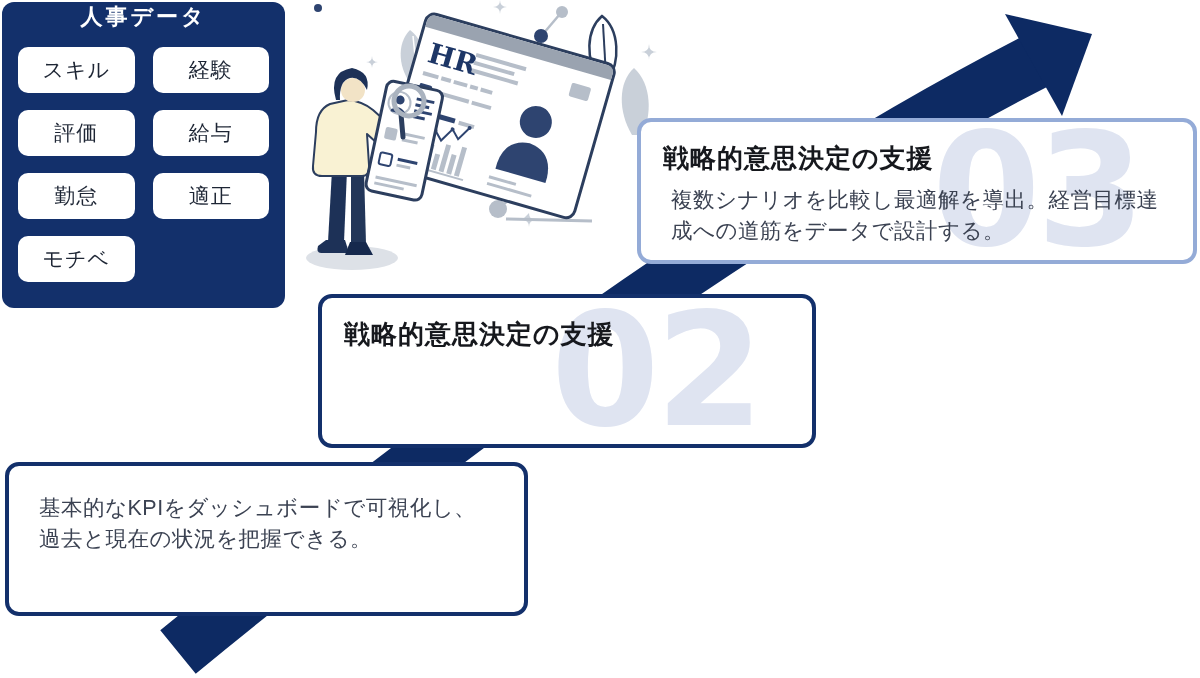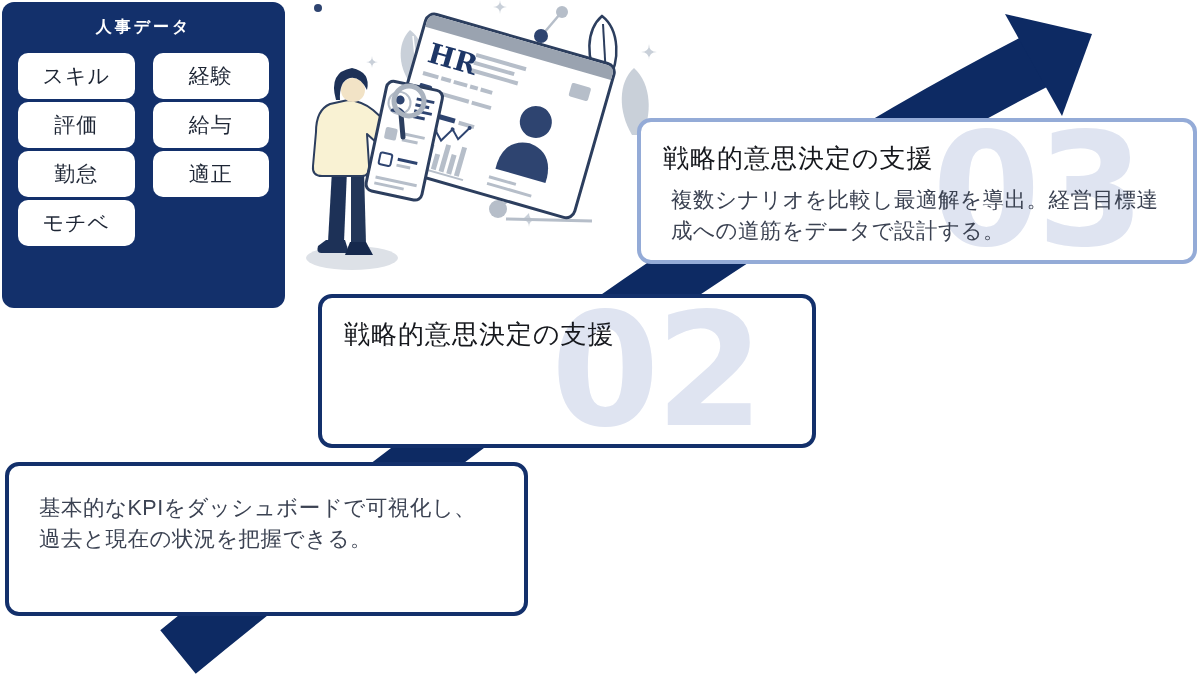--- a/index.html
+++ b/index.html
@@ -7,25 +7,25 @@
     position:relative;width:1200px;height:678px;overflow:hidden;background:#fff;
     font-family:"Liberation Sans","DejaVu Sans",sans-serif;
   }
   .stage svg{position:absolute;left:0;top:0;}
   
   .panel{
     position:absolute;left:2px;top:2px;width:283px;height:306px;
     background:var(--navy);border-radius:12px;box-sizing:border-box;z-index:4;
   }
   .panel-title{
-    color:#fff;font-size:16px;font-weight:bold;text-align:center;
-    letter-spacing:3px;margin-top:15px;
+    color:#fff;font-size:22px;font-weight:bold;text-align:center;
+    letter-spacing:3px;
   }
   .chips{
-    display:grid;grid-template-columns:1fr 1fr;gap:3px 18px;
+    display:grid;grid-template-columns:1fr 1fr;gap:17px 18px;
     margin:15px 16px 0 16px;
   }
   .chip{
     background:#fff;border-radius:10px;height:46px;display:flex;
     align-items:center;justify-content:center;font-size:21px;color:#1d2534;
     font-weight:500;letter-spacing:1px;
   }
   
   .card{
     position:absolute;background:#fff;border:4px solid var(--navy);
@@ -35,21 +35,21 @@
   .card.c1{left:5px;top:462px;width:523px;height:154px;}
   .card.c2{left:318px;top:294px;width:498px;height:154px;}
   .card.c3{left:637px;top:118px;width:560px;height:146px;border-color:var(--card3_border);}
   .card .num{
     position:absolute;right:52px;top:50%;transform:translateY(-50%);
     font-family:"DejaVu Sans",sans-serif;font-size:156px;font-weight:800;
     letter-spacing:-4px;line-height:1;color:var(--number);z-index:0;
   }
   .card h3{
     position:relative;z-index:1;margin:0 0 9px 0;font-size:26px;
-    font-weight:normal;color:var(--title_text);letter-spacing:1px;
+    font-weight:bold;color:var(--title_text);letter-spacing:1px;
   }
   .card p{
     position:relative;z-index:1;margin:8px;font-size:21.5px;line-height:31px;
     color:var(--body_text);letter-spacing:0.5px;
   }
   .arrow-svg{z-index:1;}
   .illus-svg{z-index:2;}
 </style>
 </head>
 <body>

